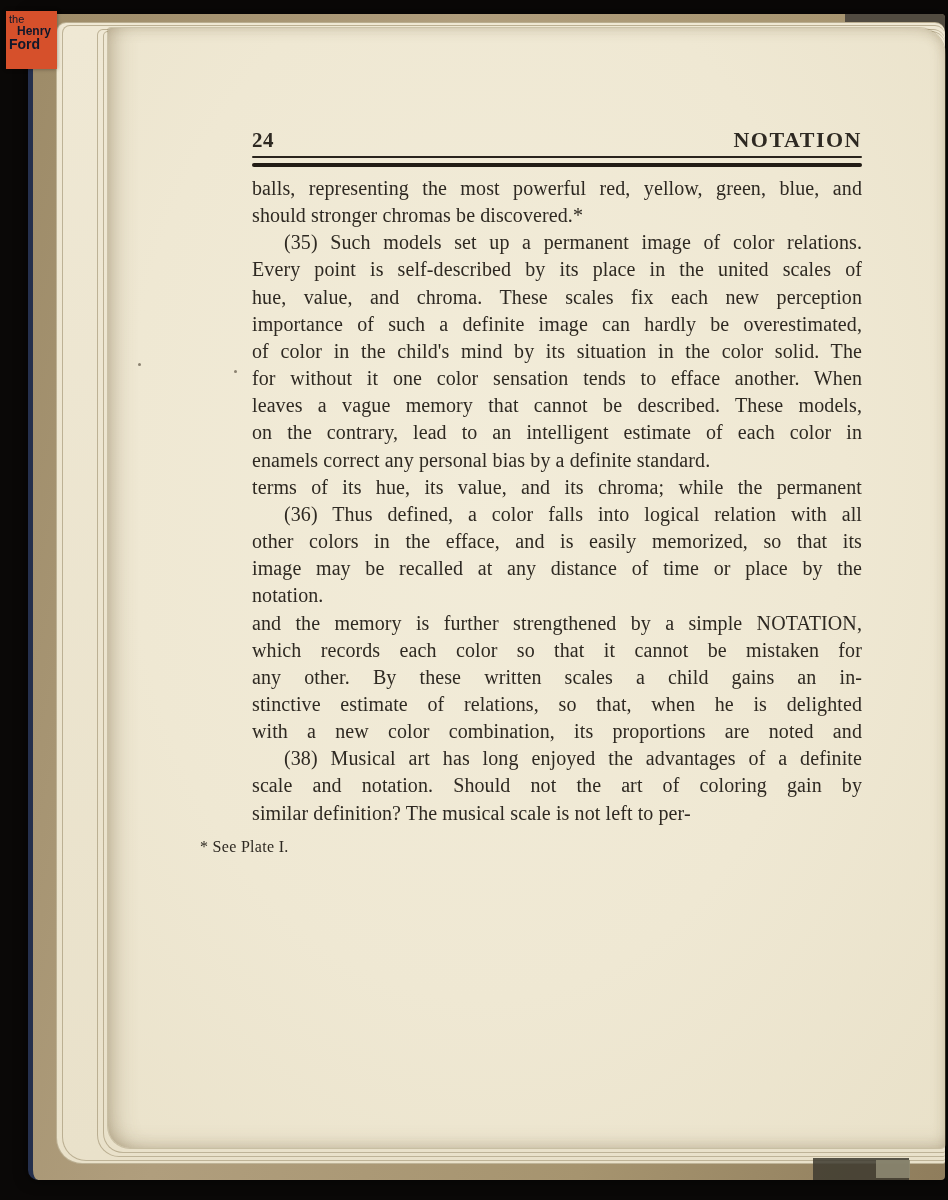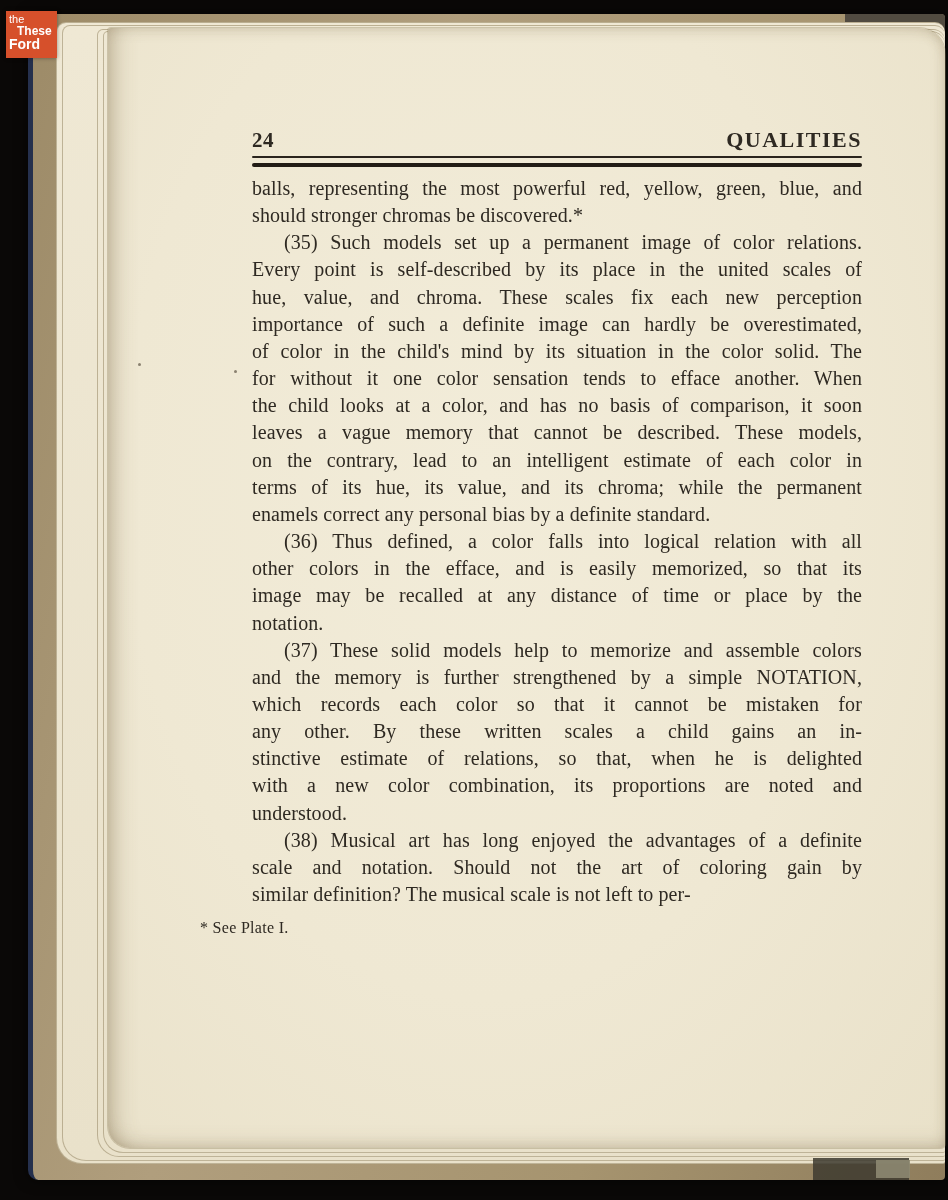--- a/index.html
+++ b/index.html
@@ -84,22 +84,22 @@
     position:relative;left:-52px;letter-spacing:.3px;
   }
 
   .speck{position:absolute;width:3px;height:3px;border-radius:50%;
     background:rgba(70,60,45,.6);}
   .speck.s1{left:30px;top:335px;}
   .speck.s2{left:126px;top:342px;}
 
   
   .logo{
-    position:absolute;left:6px;top:11px;width:51px;height:47px;
-    background:#d6502b;color:#ffffff;
+    position:absolute;left:6px;top:11px;width:51px;height:58px;
+    background:#d6502b;color:#0f172a;
     font-family:"Liberation Sans", sans-serif;
     box-shadow:0 0 4px rgba(0,0,0,.4);
   }
   .logo .the{display:block;font-size:11px;line-height:11px;margin:3px 0 0 3px;font-weight:400;}
   .logo .henry{display:block;font-size:12px;line-height:12px;margin:0 0 0 11px;font-weight:700;}
   .logo .ford{display:block;font-size:14px;line-height:15px;margin:0 0 0 3px;font-weight:700;}
 </style>
 </head>
 <body>
 
@@ -113,71 +113,68 @@
   <div class="up up2"></div>
   <div class="up up1"></div>
 
   <div class="page">
     <div class="speck s1"></div>
     <div class="speck s2"></div>
 
     <div class="content">
       <div class="running-header">
         <span class="page-number">24</span>
-        <span class="running-head">QUALITIES</span>
+        <span class="running-head">NOTATION</span>
       </div>
       <div class="rule-thin"></div>
       <div class="rule-thick"></div>
 
       <main class="body-text">
           <div>
             <div class="line">balls, representing the most powerful red, yellow, green, blue, and</div>
             <div class="line para-end">should stronger chromas be discovered.*</div>
           </div>
           <div>
             <div class="line indent">(35) Such models set up a permanent image of color relations.</div>
             <div class="line">Every point is self-described by its place in the united scales of</div>
             <div class="line">hue, value, and chroma.  These scales fix each new perception</div>
             <div class="line">importance of such a definite image can hardly be overestimated,</div>
             <div class="line">of color in the child's mind by its situation in the color solid.  The</div>
             <div class="line">for without it one color sensation tends to efface another.  When</div>
-            <div class="line">the child looks at a color, and has no basis of comparison, it soon</div>
             <div class="line">leaves a vague memory that cannot be described.  These models,</div>
             <div class="line">on the contrary, lead to an intelligent estimate of each color in</div>
+            <div class="line para-end">enamels correct any personal bias by a definite standard.</div>
             <div class="line">terms of its hue, its value, and its chroma; while the permanent</div>
-            <div class="line para-end">enamels correct any personal bias by a definite standard.</div>
           </div>
           <div>
             <div class="line indent">(36) Thus defined, a color falls into logical relation with all</div>
             <div class="line">other colors in the efface, and is easily memorized, so that its</div>
             <div class="line">image may be recalled at any distance of time or place by the</div>
             <div class="line para-end">notation.</div>
           </div>
           <div>
-            <div class="line indent">(37) These solid models help to memorize and assemble colors</div>
             <div class="line">and the memory is further strengthened by a simple NOTATION,</div>
             <div class="line">which records each color so that it cannot be mistaken for</div>
             <div class="line">any other.  By these written scales a child gains an in-</div>
             <div class="line">stinctive estimate of relations, so that, when he is delighted</div>
             <div class="line">with a new color combination, its proportions are noted and</div>
-            <div class="line para-end">understood.</div>
           </div>
           <div>
             <div class="line indent">(38) Musical art has long enjoyed the advantages of a definite</div>
             <div class="line">scale and notation.  Should not the art of coloring gain by</div>
             <div class="line para-end">similar definition?  The musical scale is not left to per-</div>
           </div>
         </main>
 
       <div class="footnote">* See Plate I.</div>
     </div>
   </div>
 
   <div class="cover-bottom-shadow"></div>
   <div class="cover-bottom-patch"></div>
 
   <div class="logo">
     <span class="the">the</span>
-    <span class="henry">These</span>
+    <span class="henry">Henry</span>
     <span class="ford">Ford</span>
   </div>
 
 </div>
 
 </body></html>

